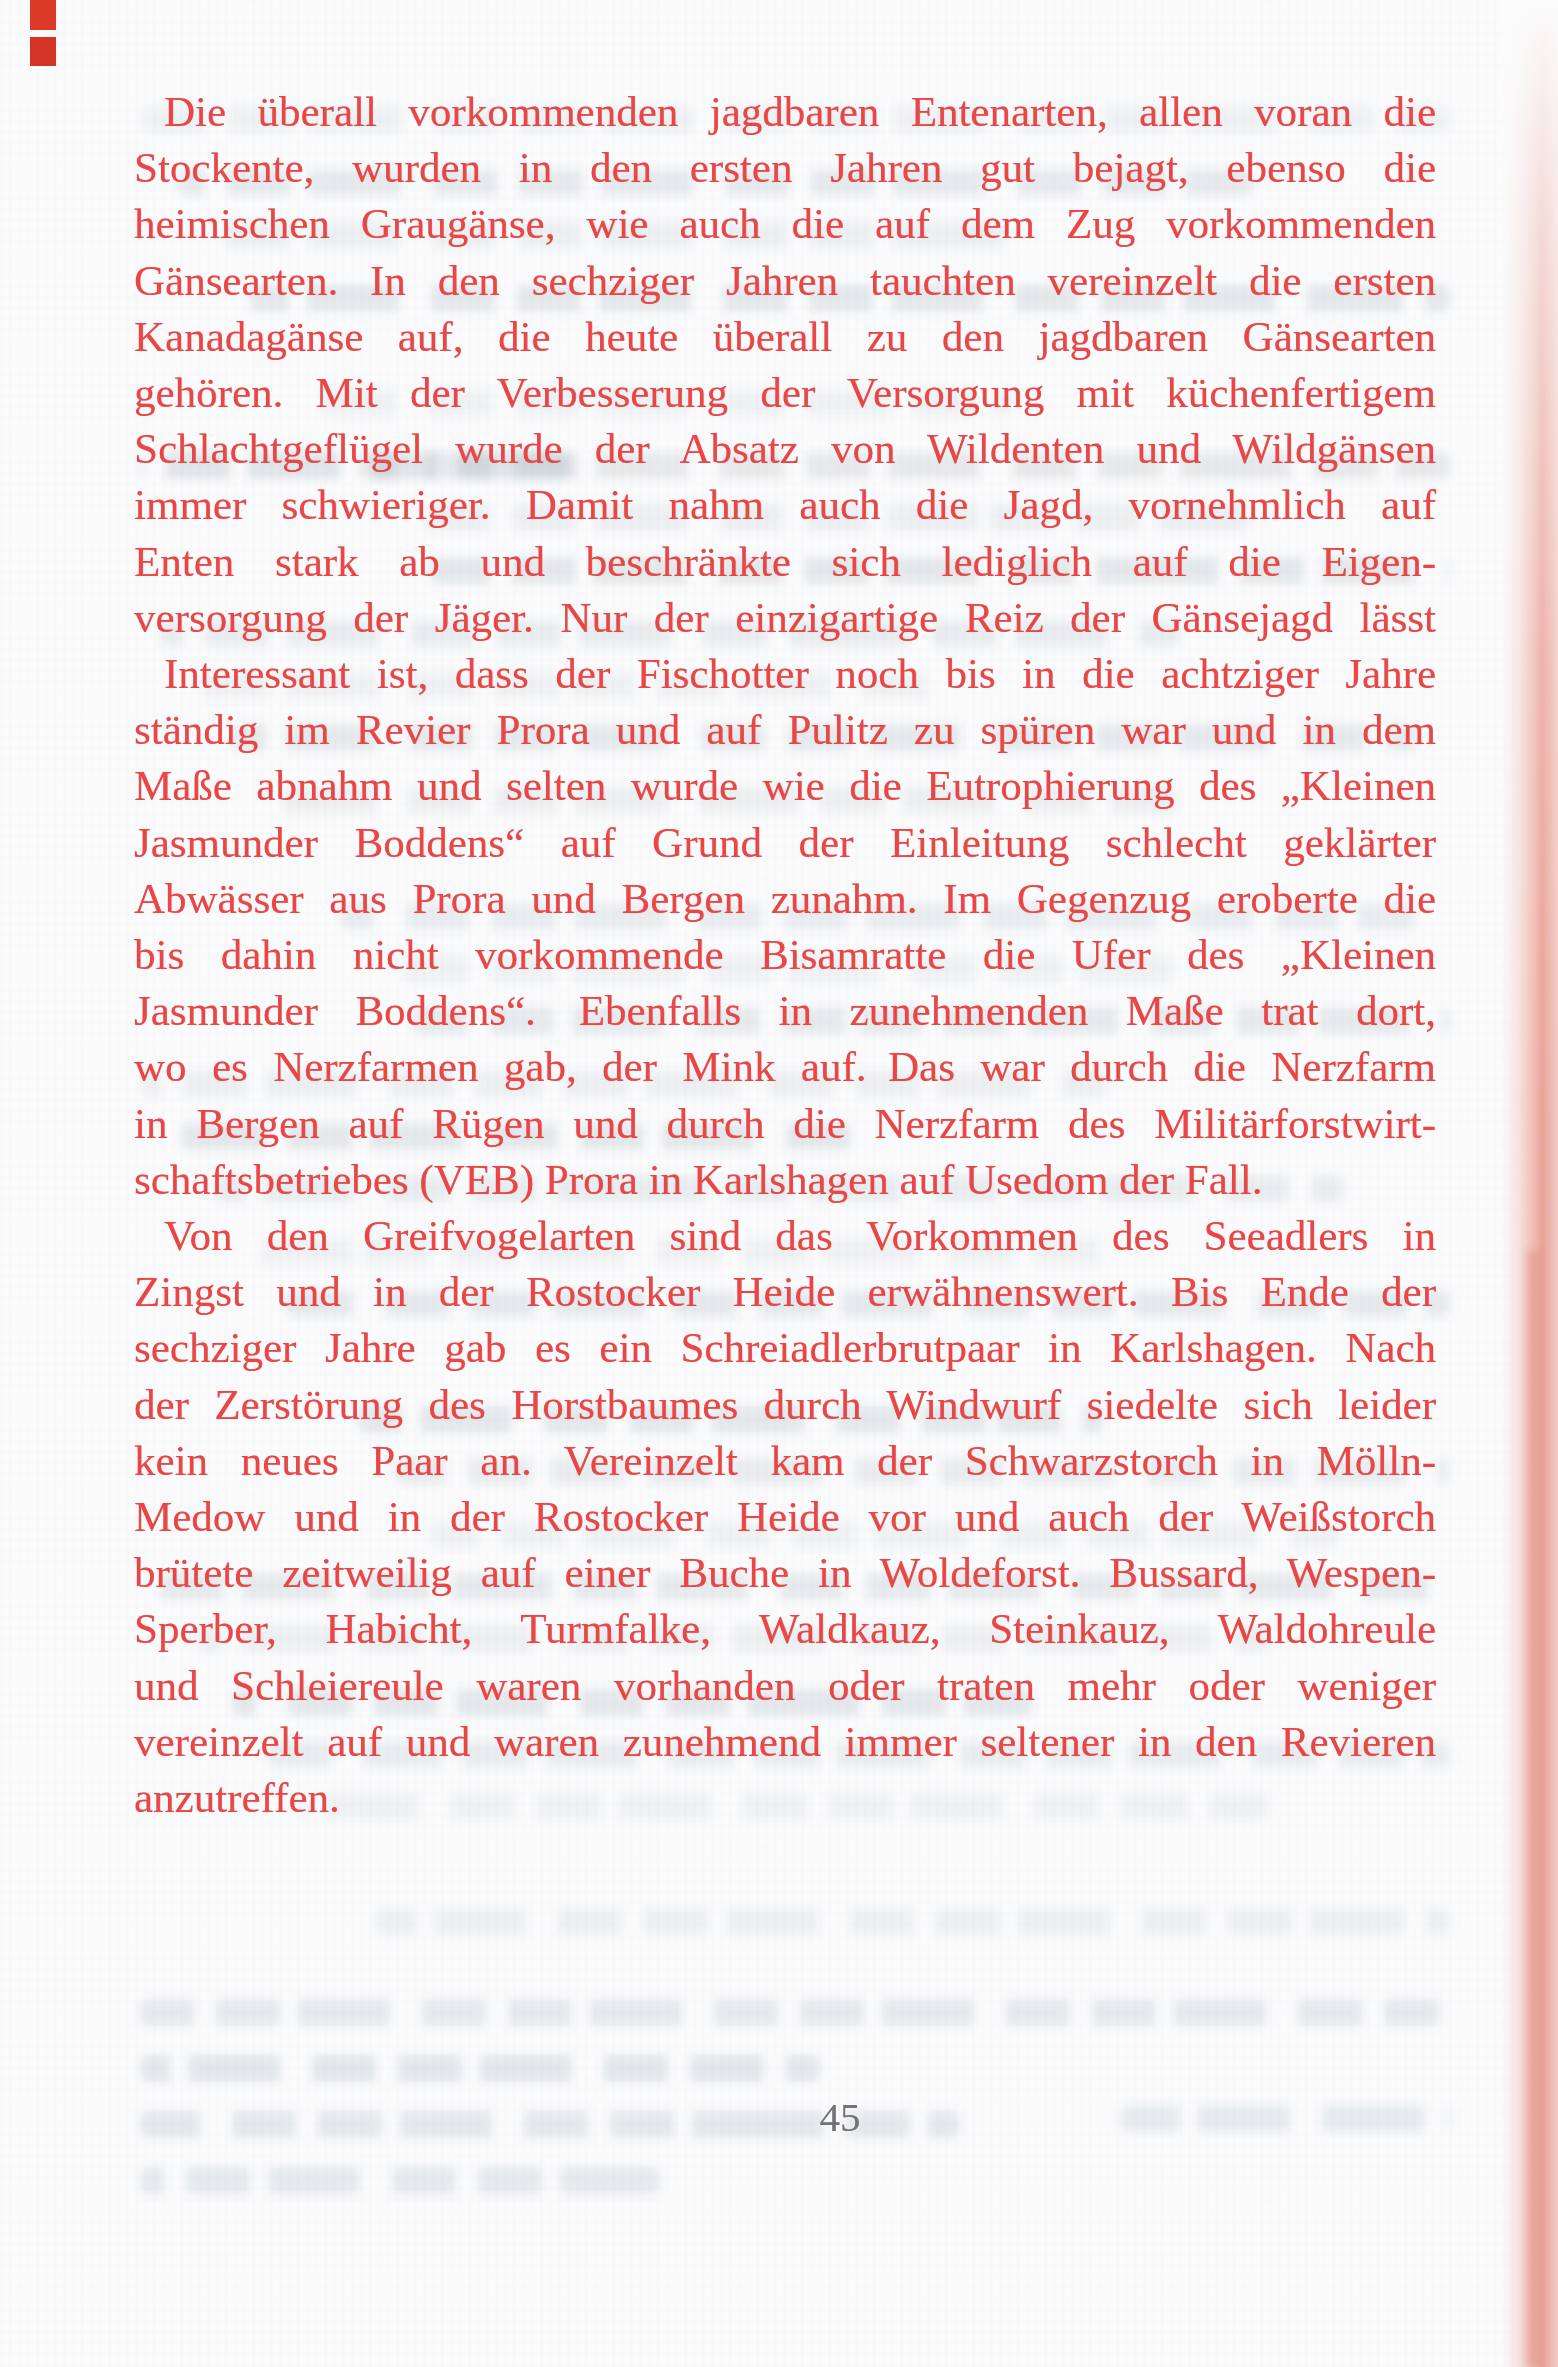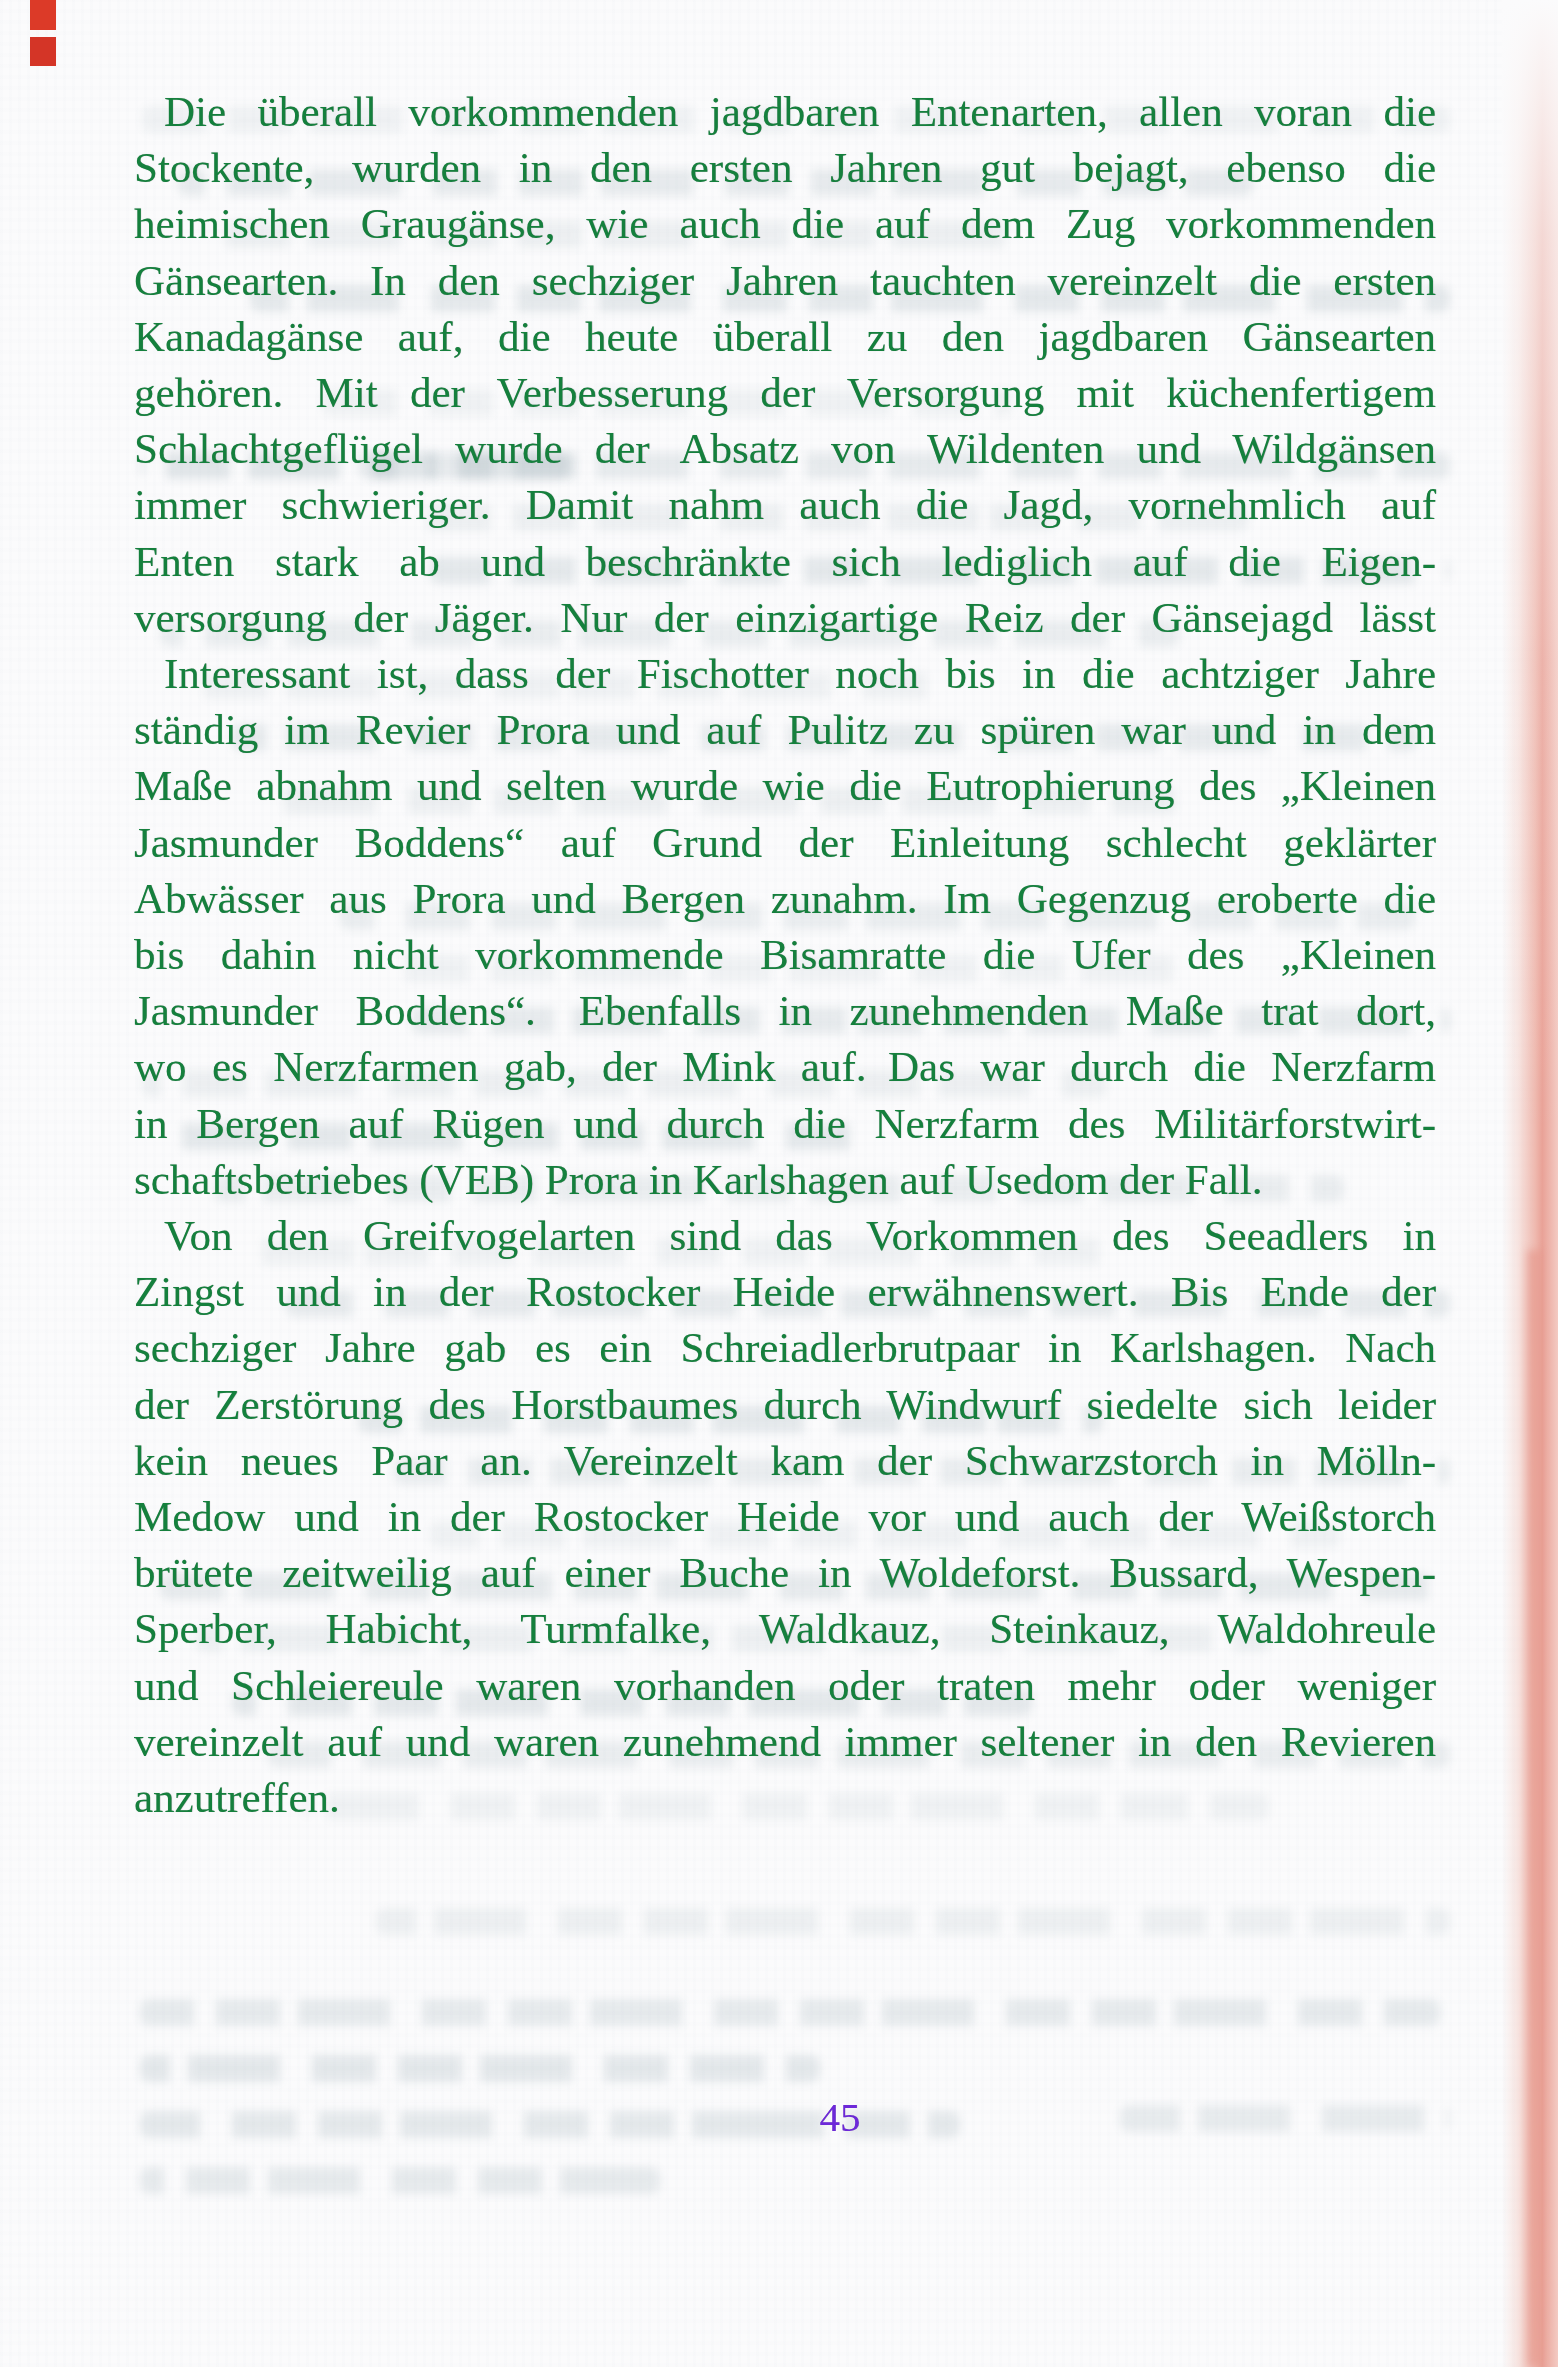--- a/index.html
+++ b/index.html
@@ -24,30 +24,30 @@
     filter:blur(5px);
     background-image:repeating-linear-gradient(90deg,
       rgba(98,126,138,1) 0 64px, rgba(0,0,0,0) 64px 86px,
       rgba(98,126,138,1) 86px 150px, rgba(0,0,0,0) 150px 168px,
       rgba(98,126,138,1) 168px 260px, rgba(0,0,0,0) 260px 292px);
   }
   .text-block{
     position:absolute;left:134px;top:84px;width:1302px;
     z-index:2;
     font-size:43px;line-height:56.2px;
-    color:#15803d;
+    color:#ef4444;
     text-shadow:0.3px 0.3px 0.7px rgba(64,64,70,.40);
   }
   .line{text-align:justify;text-align-last:justify;}
   .line.indent{text-indent:30px;}
   .line.last{text-align-last:left;}
   .page-number{
     position:absolute;left:134px;top:2093px;width:1302px;
     z-index:2;text-align:center;
-    font-size:41px;color:#6d28d9;
+    font-size:41px;color:#737373;
     transform:translateX(55px);
     text-shadow:0.3px 0.3px 0.6px rgba(80,80,86,.35);
   }
   .corner-marks{position:absolute;left:0;top:0;z-index:4;}
   .corner-marks .m1,.corner-marks .m2{
     position:absolute;left:30px;width:26px;background:#dc3a28;
   }
   .corner-marks .m1{top:0;height:30px;}
   .corner-marks .m2{top:37px;height:29px;background:#d43527;}
   .edge-band{

